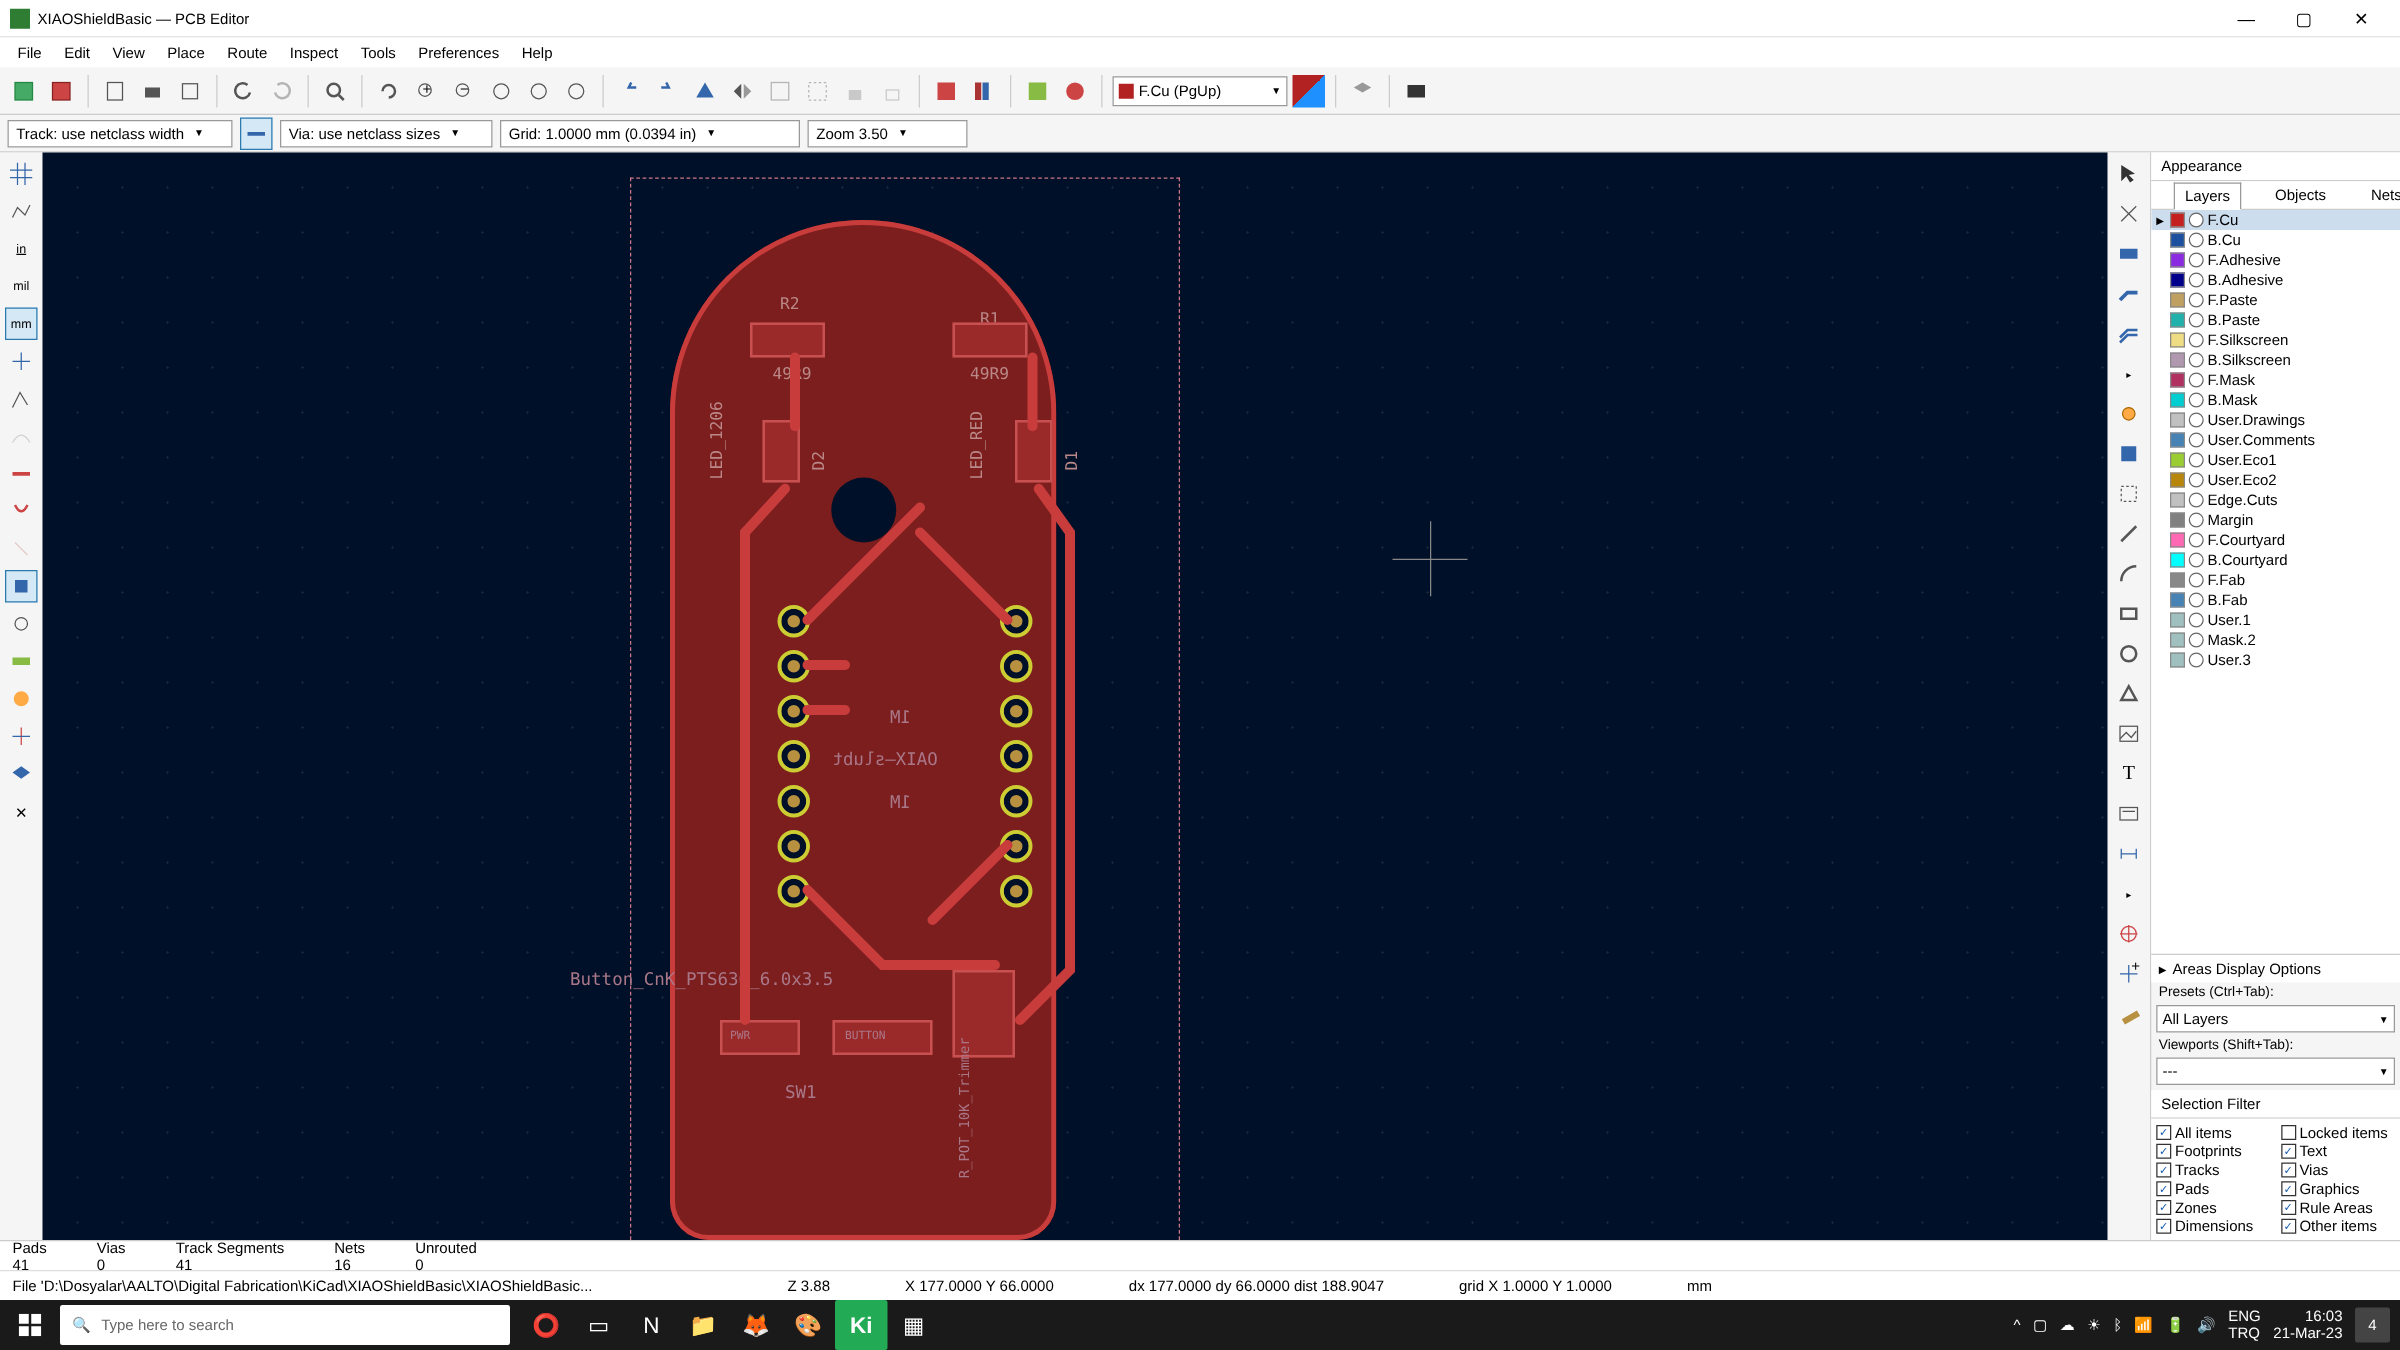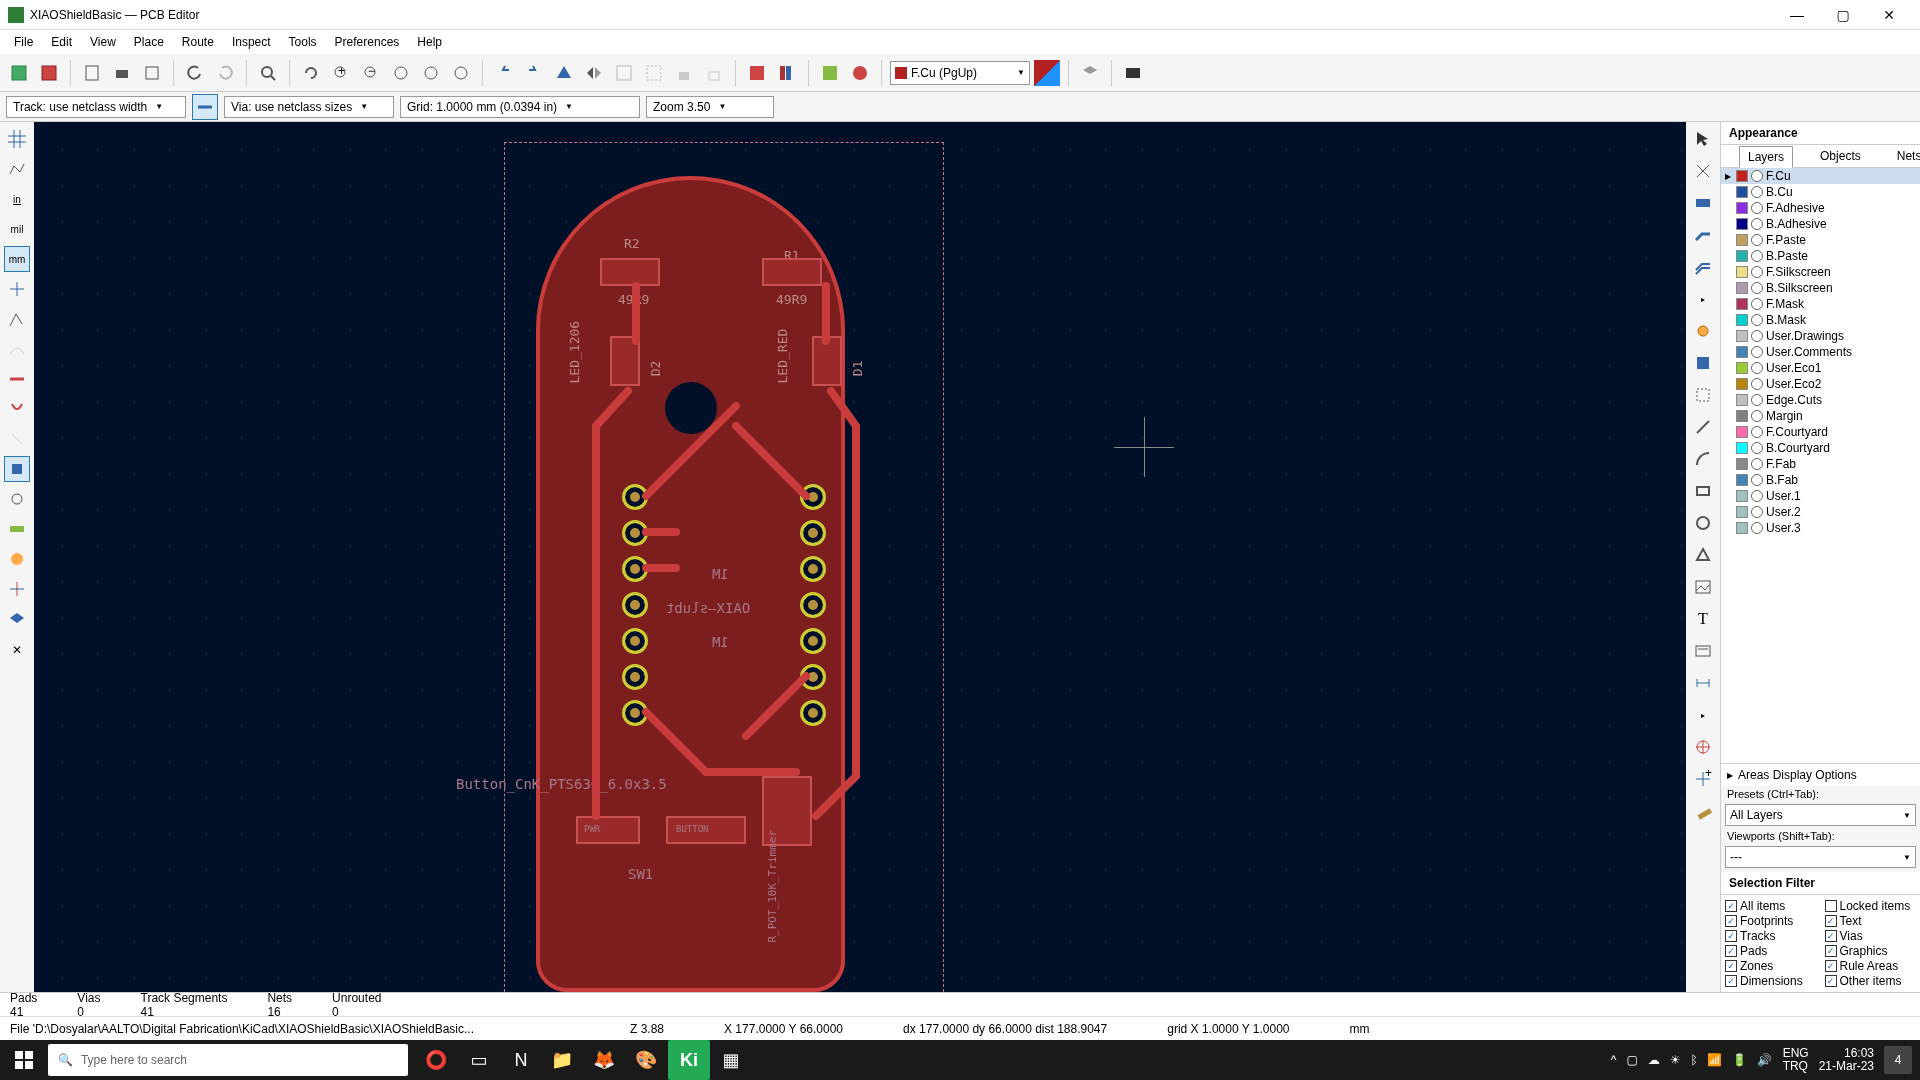--- a/index.html
+++ b/index.html
@@ -30,21 +30,21 @@
 .combo { height: 22px; border: 1px solid #999; background: #fff; display: flex; align-items: center; padding: 0 6px; }
 .combo .arrow { margin-left: 8px; font-size: 8px; }
 
 
 .workspace { display: flex; height: calc(100% - 30px - 24px - 38px - 30px - 24px - 24px - 40px); }
 .left-tools { width: 34px; background: #f5f5f5; display: flex; flex-direction: column; align-items: center; padding-top: 4px; gap: 4px; }
 .canvas-wrap { flex: 1; background: #001028; position: relative; overflow: hidden; }
 .right-tools { width: 34px; background: #f5f5f5; display: flex; flex-direction: column; align-items: center; padding-top: 4px; gap: 6px; }
 .right-panel { width: 200px; background: #f5f5f5; display: flex; flex-direction: column; border-left: 1px solid #ccc; }
 
-.panel-title { background: #fff; padding: 4px 8px; font-weight: 700; border-bottom: 1px solid #ccc; }
+.panel-title { background: #fff; padding: 4px 8px; font-weight: 400; border-bottom: 1px solid #ccc; }
 .tabs { display: flex; background: #fff; border-bottom: 1px solid #ccc; }
 .tab { padding: 3px 8px; border: 1px solid transparent; margin-left: 18px; }
 .tab.active { border: 1px solid #999; border-bottom: 1px solid #fff; position: relative; top: 1px; background: #fff; }
 
 .layers-list { flex: 1; overflow-y: auto; background: #fff; }
 .layer-row { display: flex; align-items: center; padding: 1px 4px; gap: 3px; font-size: 11px; }
 .layer-row.sel { background: #cde; }
 .tri { width: 8px; font-size: 8px; }
 .sw { width: 12px; height: 12px; border: 1px solid #888; }
 .eye { width: 12px; height: 12px; border-radius: 50%; border: 1px solid #666; background: #fff; }
@@ -706,21 +706,21 @@
         <div class="layer-row">
           <span class="tri"></span>
           <span class="sw" style="background:#a0c0c0"></span>
           <span class="eye"></span>
           <span>User.1</span>
         </div>
         <div class="layer-row">
           <span class="tri"></span>
           <span class="sw" style="background:#a0c0c0"></span>
           <span class="eye"></span>
-          <span>User.2</span>
+          <span>Mask.2</span>
         </div>
         <div class="layer-row">
           <span class="tri"></span>
           <span class="sw" style="background:#a0c0c0"></span>
           <span class="eye"></span>
           <span>User.3</span>
         </div>
       </div>
     <div class="layer-row" style="background:#fff;border-top:1px solid #ccc;padding:4px 6px">
         <span class="tri">▶</span>

